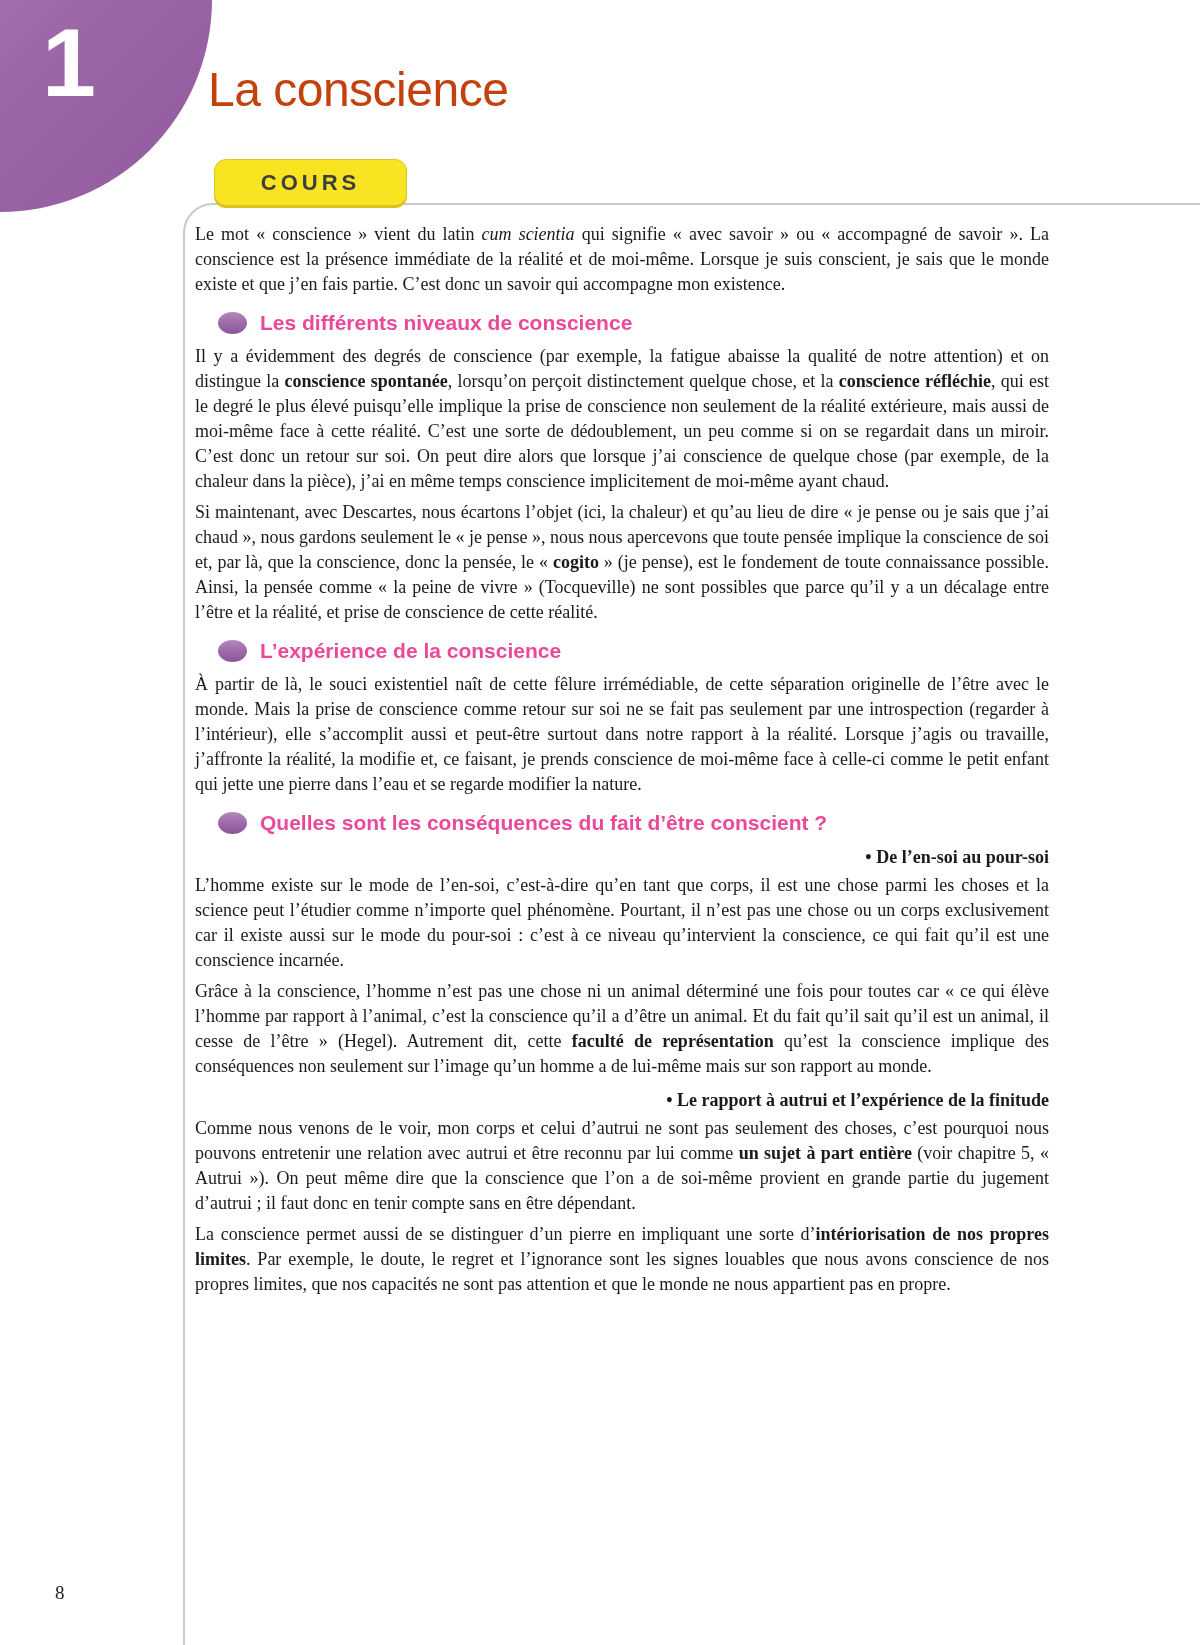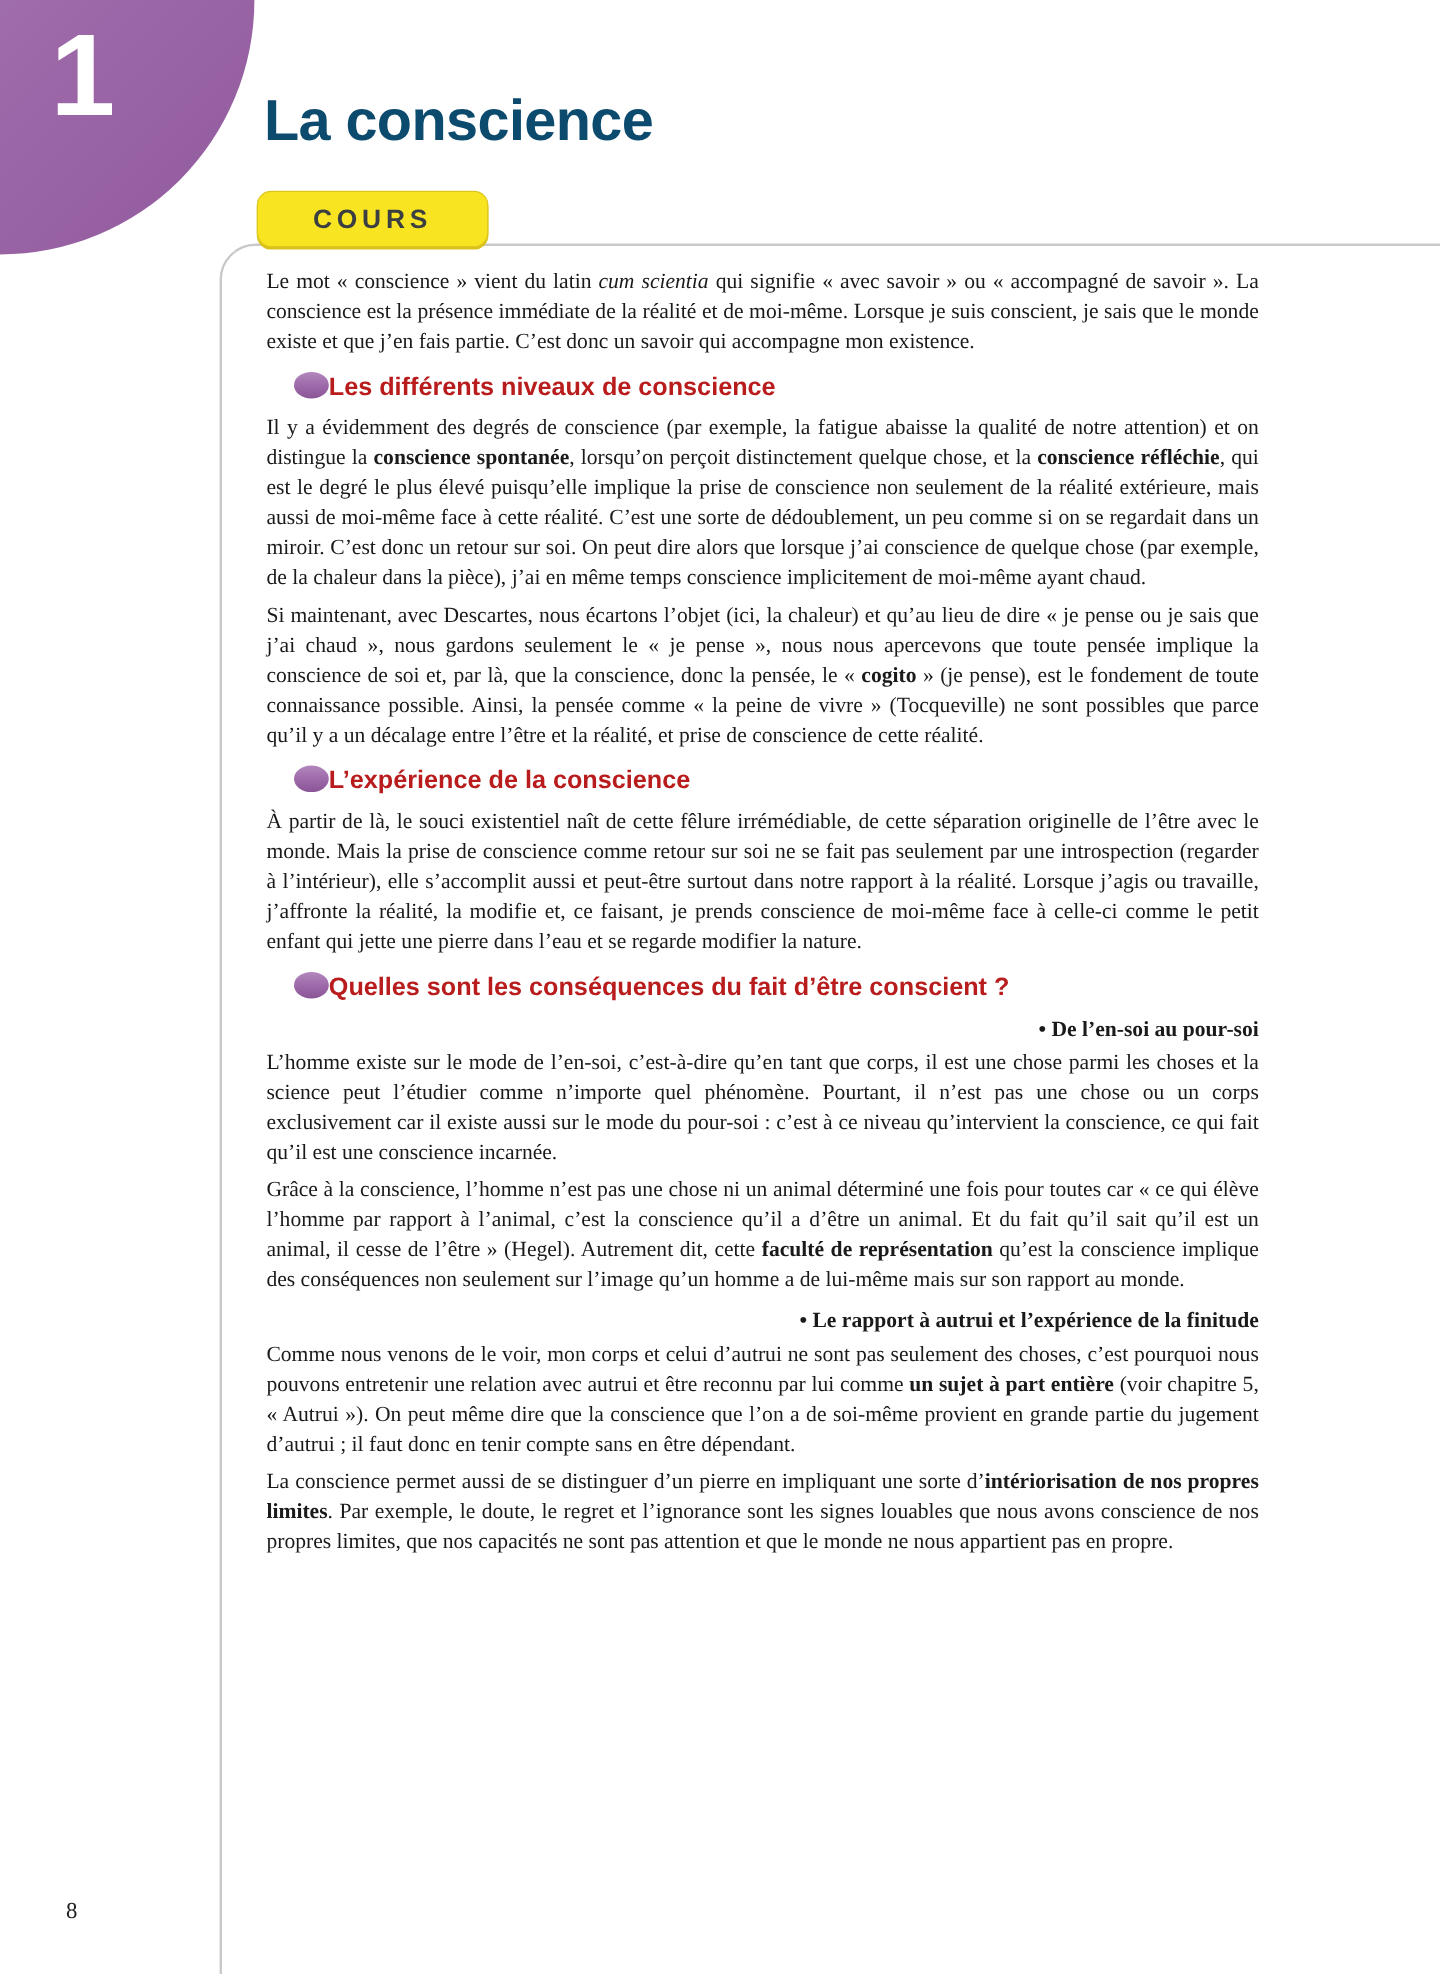--- a/index.html
+++ b/index.html
@@ -29,26 +29,26 @@
     font-family: "Liberation Sans", sans-serif;
     font-weight: bold;
     font-size: 97px;
     line-height: 1.1;
     color: #ffffff;
   }
   .title {
     position: absolute;
     left: 208px;
     top: 62px;
-    margin: 12px;
+    margin: 0;
     font-family: "Liberation Sans", sans-serif;
-    font-weight: bold;
+    font-weight: normal;
     font-size: 48px;
     letter-spacing: -0.5px;
-    color: #0c4a6e;
+    color: #c2410c;
   }
   .badge {
     position: absolute;
     left: 214px;
     top: 159px;
     width: 191px;
     height: 45px;
     background: var(--badge-yellow, #f8e421);
     border: 1px solid #ddc71e;
     border-radius: 12px;
@@ -71,37 +71,39 @@
     left: 183px;
     top: 203px;
     width: 1090px;
     height: 1520px;
     border: 2px solid var(--border-gray, #c9c9c9);
     border-radius: 30px;
     background: #ffffff;
   }
   .course-body {
     box-sizing: border-box;
-    padding: 17px 0 0 37px;
+    padding: 17px 0 0 10px;
     width: 864px; 
     font-size: 18px;
     line-height: 25px;
   }
   .para {
     margin: 0 0 6px 0;
     text-align: justify;
   }
   .section-heading {
     display: flex;
+    align-items: center;
+    gap: 13px;
     margin: 13px 0 8px 23px;
     font-family: "Liberation Sans", sans-serif;
     font-weight: bold;
     font-size: 21px;
     line-height: 26px;
-    color: #b91c1c;
+    color: #ec4899;
   }
   .hbullet {
     flex: 0 0 auto;
     width: 29px;
     height: 22px;
     border-radius: 50%;
     background: linear-gradient(180deg, #b287bc 0%, var(--accent-purple, #9d68a8) 55%, #8a5596 100%);
   }
   .subheading {
     margin: 9px 0 3px 0;

